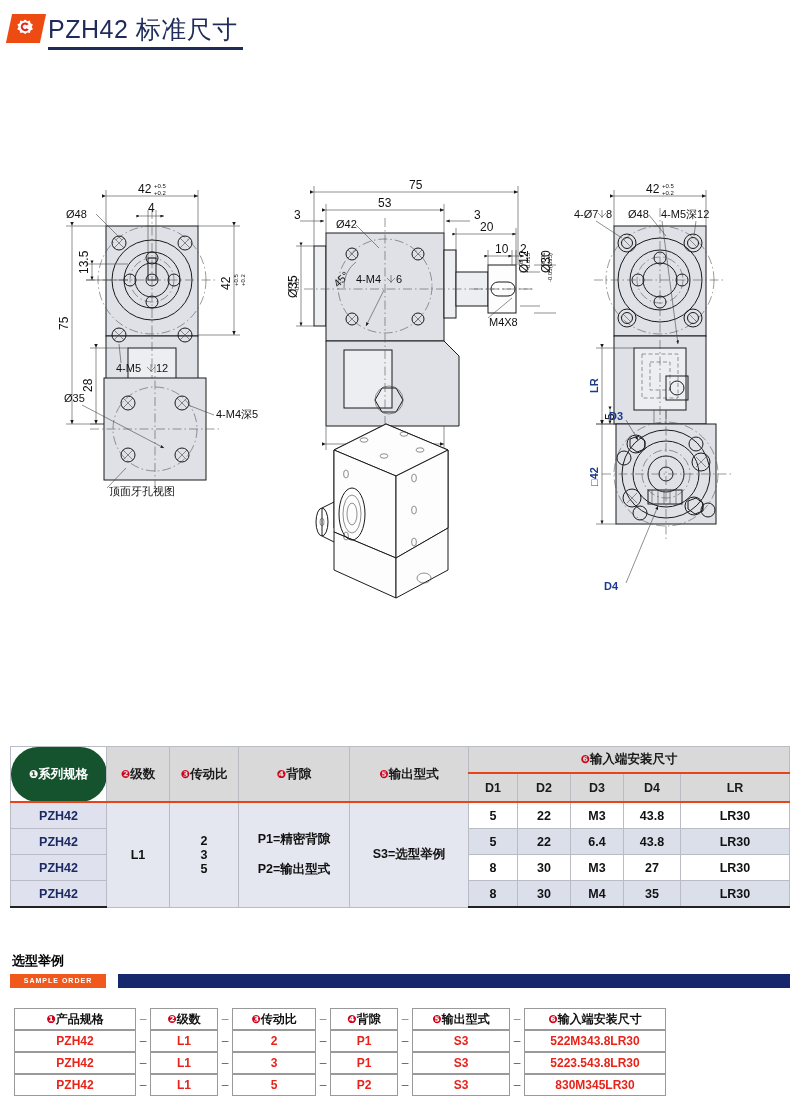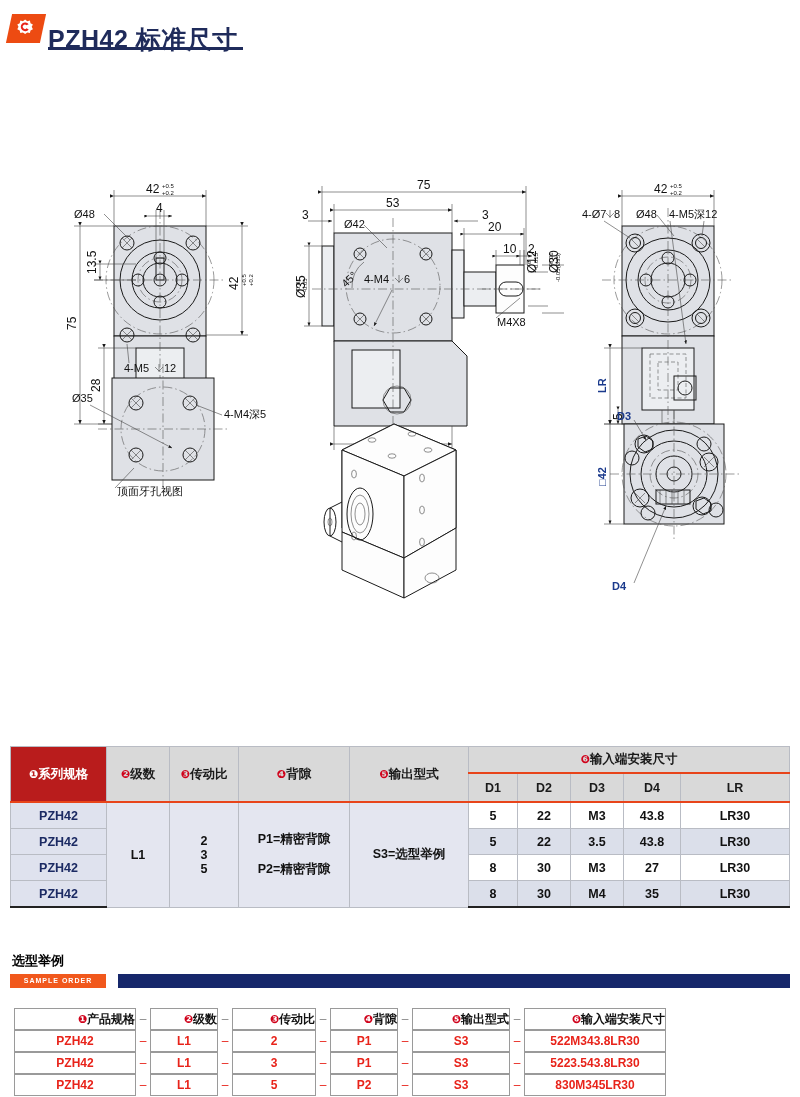--- a/index.html
+++ b/index.html
@@ -7,33 +7,33 @@
     width:800px;height:1097px;background:#ffffff;
     font-family:"Liberation Sans","DejaVu Sans",sans-serif;
     color:#000;position:relative;overflow:hidden;
   }
   
   .header{position:absolute;left:0;top:0;width:800px;height:58px;}
   .logo{position:absolute;left:9px;top:14px;width:34px;height:29px;
         background:#ED4B12;transform:skewX(-12deg);}
   .logo .gear{position:absolute;left:6px;top:4px;width:20px;height:20px;
         transform:skewX(12deg);}
-  .page-title{position:absolute;left:48px;top:13px;font-size:25px;font-weight:bold;
-        color:#1F2B5B;letter-spacing:.5px;white-space:nowrap;margin-top:10px;}
+  .page-title{position:absolute;left:48px;top:13px;font-size:25px;font-weight:normal;
+        color:#1F2B5B;letter-spacing:.5px;white-space:nowrap;}
   .title-rule{position:absolute;left:48px;top:47px;width:195px;height:3px;background:#1F2B5B;}
   
-  .drawing{position:absolute;left:12px;top:58px;width:647px;height:672px;}
+  .drawing{position:absolute;left:4px;top:58px;width:647px;height:672px;}
   .drawing svg{display:block;}
   
   .spec-table{position:absolute;left:10px;top:746px;width:780px;
      border-collapse:collapse;font-size:12px;}
   .spec-table td,.spec-table th{border:1px solid #b9bcc4;text-align:center;
      vertical-align:middle;padding:0;}
-  .spec-table .hdr-main{background:#b91c1c;color:#fff;font-weight:bold;font-size:12.5px;
-     height:52px;border-bottom:2px solid #222;}
+  .spec-table .hdr-main{background:#14532d;color:#fff;font-weight:bold;font-size:12.5px;
+     height:52px;border-bottom:2px solid #222;border-radius:27px;}
   .spec-table .hdr{background:#d9d9d9;color:#1a1a1a;font-weight:bold;font-size:12.5px;}
   .spec-table .hdr-group{background:#d9d9d9;color:#1a1a1a;font-weight:bold;font-size:12.5px;height:25px;}
   .spec-table .hdr-sub{background:#d9d9d9;color:#1a1a1a;font-weight:bold;font-size:12.5px;height:27px;}
   .spec-table .hdrrow td{border-bottom:2px solid #E8441A;}
   .spec-table td.lbl{background:#dfe2ee;color:#1B2A63;font-weight:bold;font-size:12.5px;height:25px;}
   .spec-table td.mid{background:#e4e6f0;color:#111;font-weight:bold;font-size:12.5px;}
   .spec-table td.val{background:#ffffff;color:#111;font-weight:bold;font-size:12.5px;height:25px;}
   .spec-table tr.alt td.val{background:#dbdfea;}
   .spec-table tr.last td{border-bottom:2px solid #222;}
   .cnum{color:#D0021B;font-weight:bold;font-size:11px;}
@@ -43,21 +43,21 @@
   .sample-title{font-size:13px;font-weight:bold;color:#000;margin:0 0 4px 2px;}
   .banner{position:relative;height:14px;}
   .banner .orange{position:absolute;left:0;top:0;width:96px;height:14px;background:#F1581C;
      color:#fff;font-size:7px;font-weight:bold;letter-spacing:1px;text-align:center;line-height:14px;}
   .banner .navy{position:absolute;left:108px;top:0;width:672px;height:14px;background:#16276B;}
   .order-table{position:absolute;left:14px;top:1008px;border-collapse:separate;border-spacing:0;
      font-size:12px;}
   .order-table td{padding:0;vertical-align:middle;}
   .order-box{border:1px solid #9a9a9a;text-align:center;height:20px;line-height:20px;
      background:#fff;white-space:nowrap;}
-  .order-box.head{font-weight:bold;color:#111;font-size:12px;border-bottom:1px solid #9a9a9a;text-align:right;}
+  .order-box.head{font-weight:bold;color:#111;font-size:12px;border-bottom:1px solid #9a9a9a;}
   .order-box.data{color:#E8231A;font-weight:bold;font-size:12px;}
   .dash{color:#E8231A;text-align:center;width:14px;font-size:12px;}
   .dash.blank{color:#888;}
 </style>
 </head>
 <body>
 
 <div class="header">
   <div class="logo">
     <svg class="gear" viewBox="0 0 20 20">
@@ -446,34 +446,34 @@
   <tr>
     <td class="lbl">PZH42</td>
     <td class="mid" rowspan="4">L1</td>
     <td class="mid" rowspan="4">
       <div>2</div>
       <div>3</div>
       <div>5</div>
     </td>
     <td class="mid" rowspan="4">
       <div style="margin-bottom:13px">P1=精密背隙</div>
-      <div>P2=精密背隙</div>
+      <div>P2=输出型式</div>
     </td>
     <td class="mid" rowspan="4">S3=选型举例</td>
     <td class="val">5</td>
     <td class="val">22</td>
     <td class="val">M3</td>
     <td class="val">43.8</td>
     <td class="val">LR30</td>
   </tr>
   <tr class="alt">
     <td class="lbl">PZH42</td>
     <td class="val">5</td>
     <td class="val">22</td>
-    <td class="val">3.5</td>
+    <td class="val">6.4</td>
     <td class="val">43.8</td>
     <td class="val">LR30</td>
   </tr>
   <tr>
     <td class="lbl">PZH42</td>
     <td class="val">8</td>
     <td class="val">30</td>
     <td class="val">M3</td>
     <td class="val">27</td>
     <td class="val">LR30</td>

